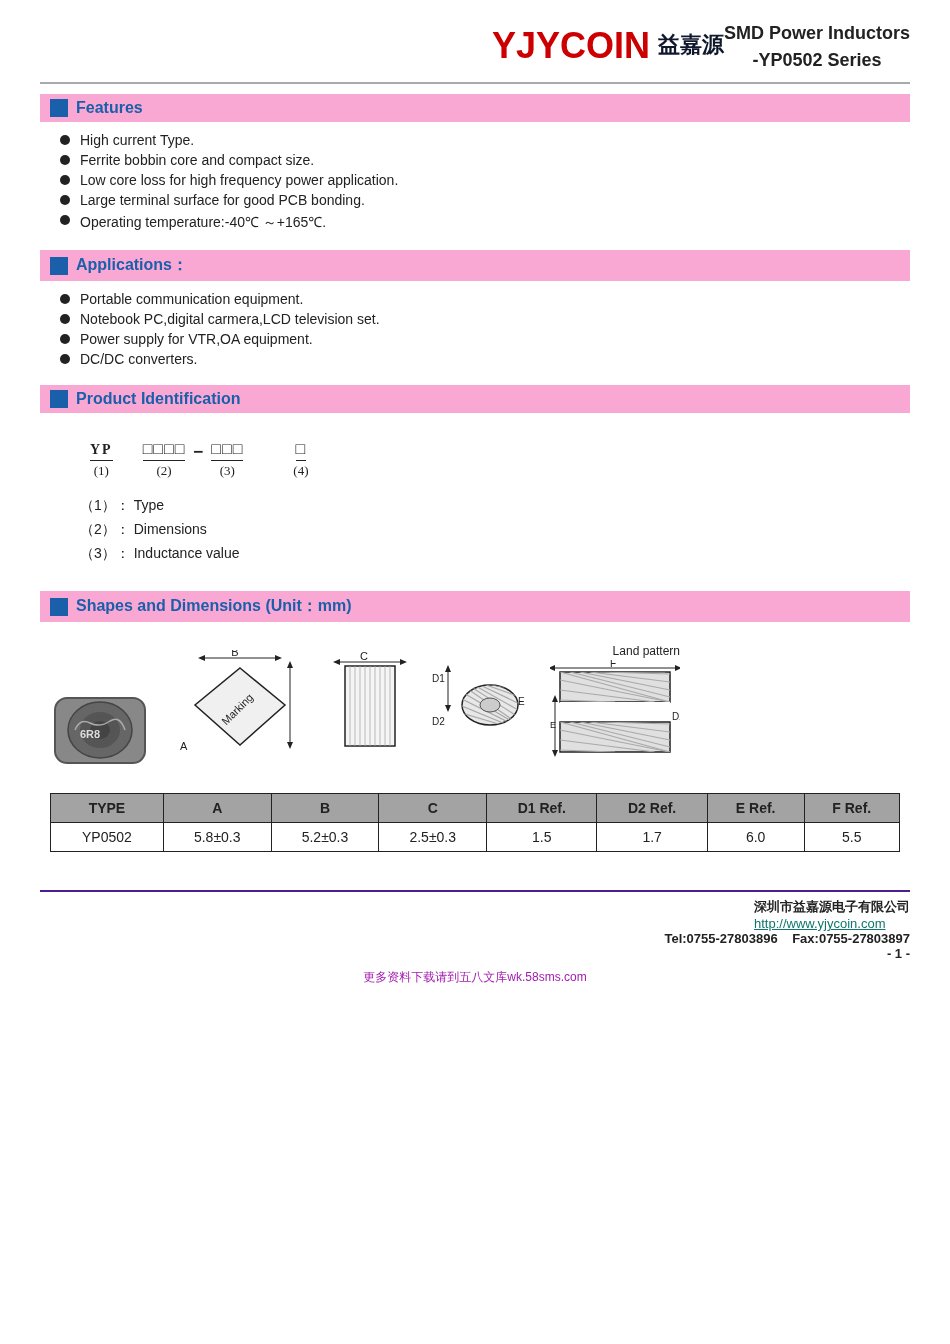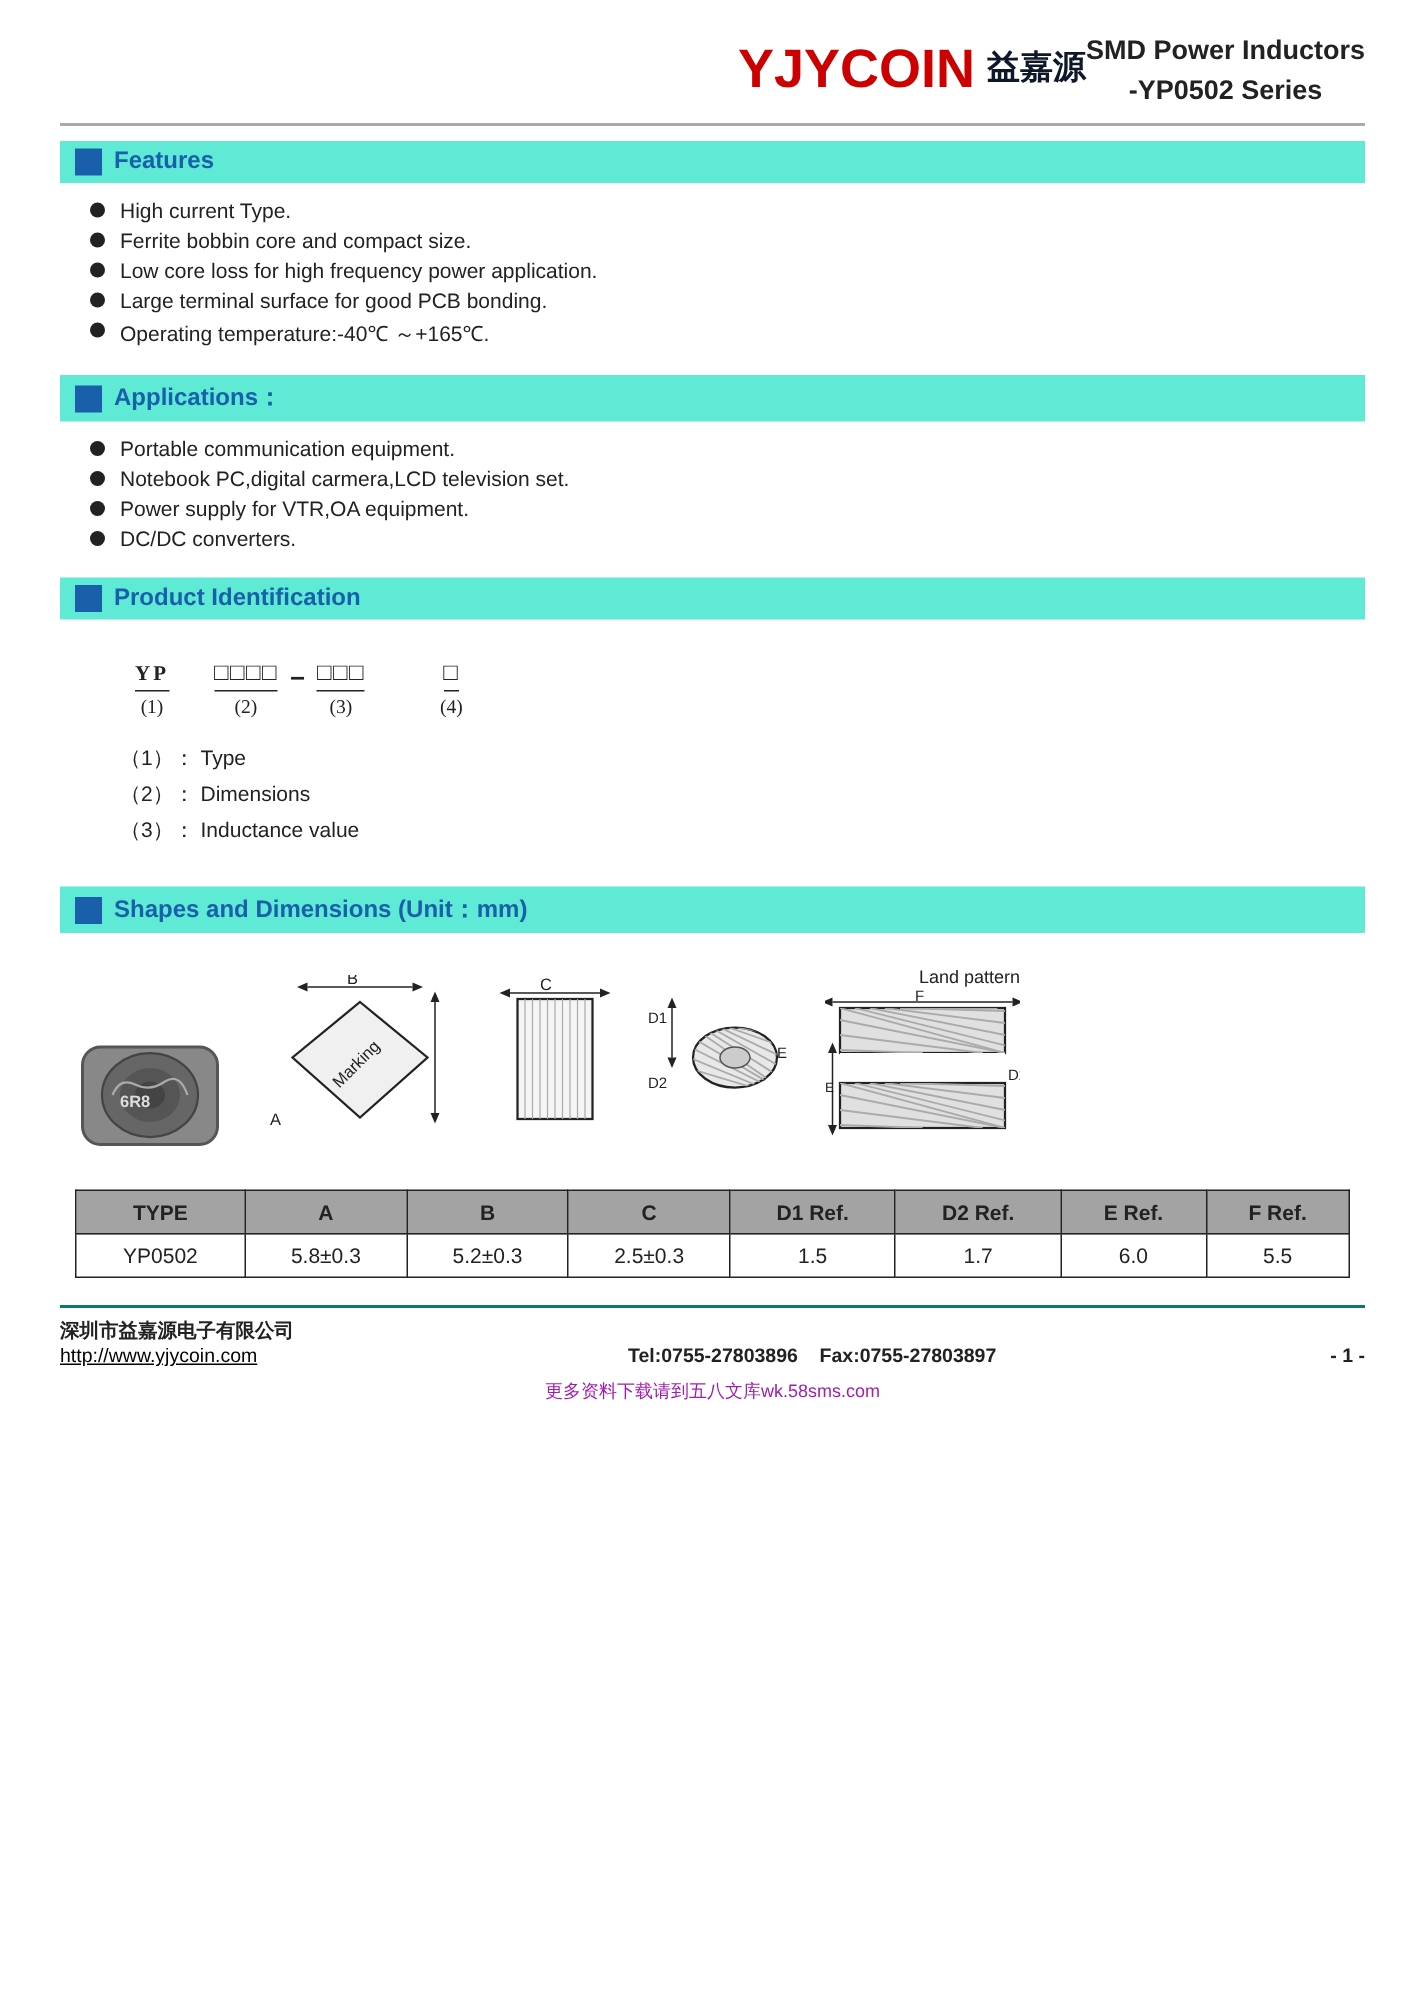--- a/index.html
+++ b/index.html
@@ -33,21 +33,21 @@
     }
     .title-area {
       text-align: center;
       font-size: 18px;
       font-weight: bold;
       line-height: 1.5;
     }
 
     
     .section-header {
-      background: #5eead4;
+      background: #f9a8d4;
       padding: 5px 10px;
       display: flex;
       align-items: center;
       margin: 10px 0 6px 0;
     }
     .section-header .blue-square {
       display: inline-block;
       width: 18px;
       height: 18px;
       background: #1a5faa;
@@ -150,33 +150,34 @@
       padding: 6px 10px;
       text-align: center;
     }
     .dims-table th {
       background: #a3a3a3;
       font-weight: bold;
     }
 
     
     .footer {
-      margin-top: 12px;
-      border-top: 2px solid #0f766e;
+      margin-top: 32px;
+      border-top: 2px solid #4c1d95;
       padding-top: 6px;
       display: flex;
       justify-content: space-between;
       align-items: flex-end;
+      flex-direction: column;
     }
     .footer-left {
       font-size: 13px;
       font-weight: bold;
     }
     .footer-left a {
-      color: #000000;
+      color: #0f766e;
       text-decoration: underline;
       font-weight: normal;
     }
     .footer-page {
       text-align: right;
       font-size: 13px;
       font-weight: bold;
     }
 
     

